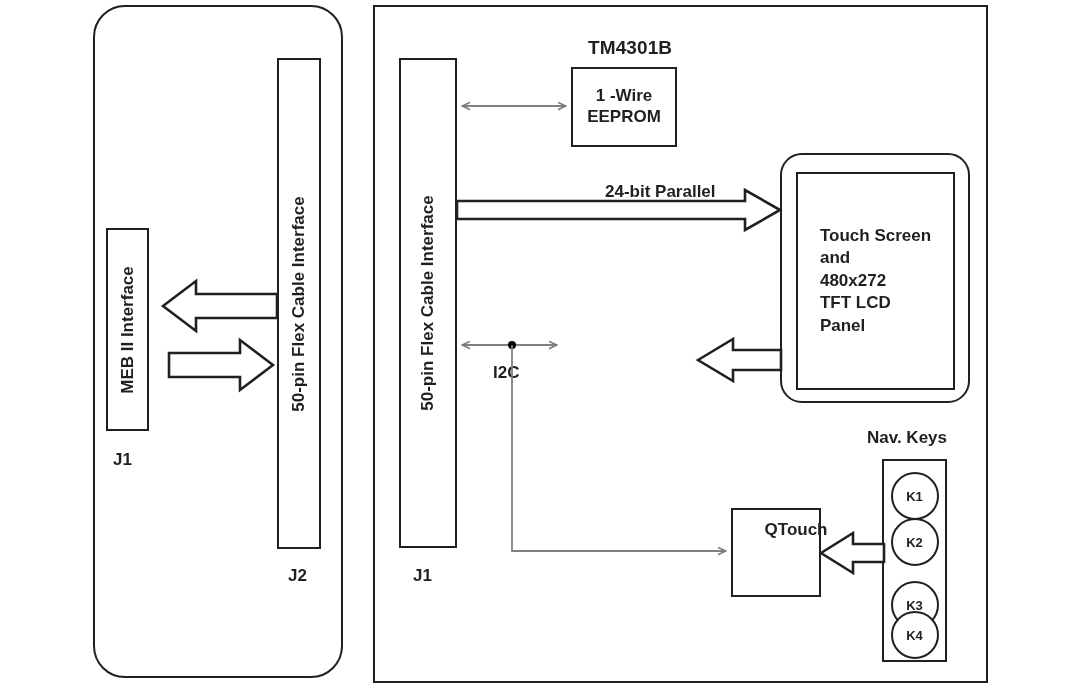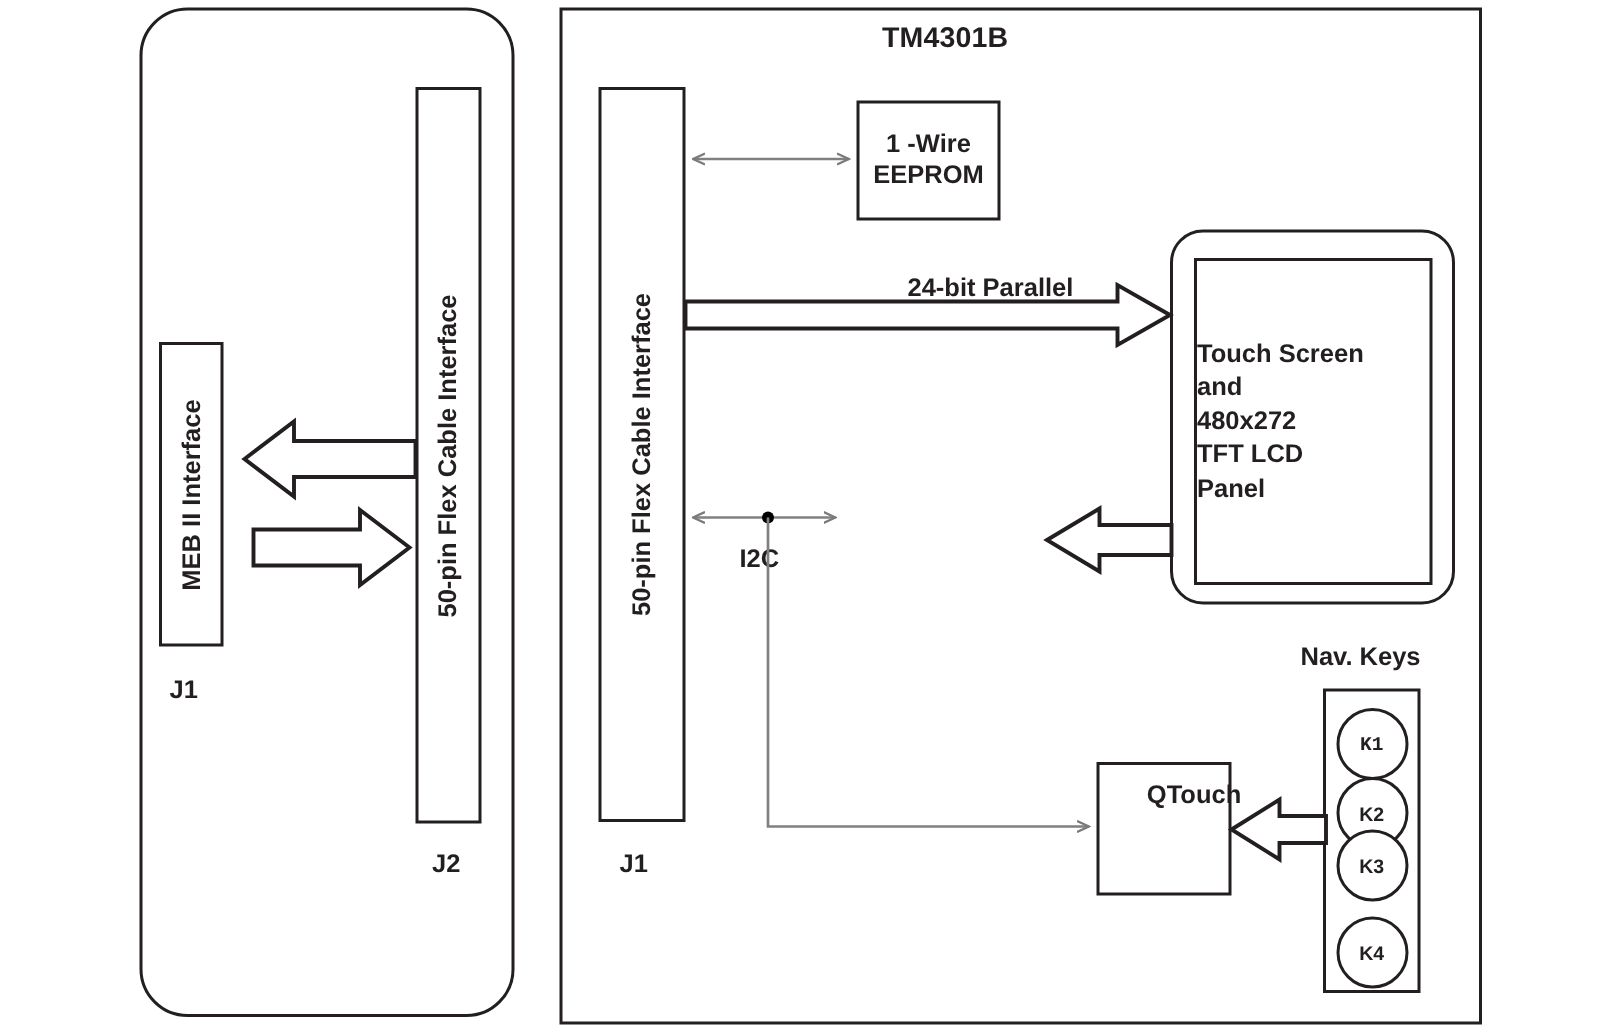--- a/index.html
+++ b/index.html
@@ -35,21 +35,21 @@
 
   
   .board-title{
     font-size:19px;
     font-weight:bold;
     color:#231f20;
     white-space:nowrap;
     letter-spacing:.1px;
   }
   #title-interposer{left:134px; top:19px;}
-  #title-tm4301b{left:588px; top:15px;}
+  #title-tm4301b{left:588px; top:37px;}
 
   
   .box{
     border:2.5px solid #231f20;
     box-sizing:border-box;
     background:#ffffff;
     display:flex;
     align-items:center;
     justify-content:center;
     text-align:center;
@@ -87,21 +87,21 @@
     font-size:17px;
     font-weight:bold;
     color:#231f20;
   }
   #label-j1-left{left:113px; top:450px;}
   #label-j2{left:288px; top:566px;}
   #label-j1-right{left:413px; top:566px;}
 
   
   #eeprom-box{
-    left:571px; top:67px; width:96px; height:80px;
+    left:571px; top:67px; width:106px; height:80px;
   }
 
   
   #maxtouch-box{
     left:561px; top:275px; width:137px; height:128px;
     align-items:flex-start;
     padding-top:14px;
   }
 
   
@@ -120,20 +120,21 @@
     box-sizing:border-box;
     background:#ffffff;
   }
   #tft-inner{
     left:796px; top:172px; width:159px; height:218px;
     border:2.5px solid #231f20;
     box-sizing:border-box;
     background:#ffffff;
     display:flex;
     align-items:center;
+    justify-content:center;
   }
   #tft-inner .box-label{line-height:1.32;}
 
   
   #navkeys-title{left:867px; top:428px; font-size:17px; font-weight:bold;}
   #navkeys-box{
     left:882px; top:459px; width:65px; height:203px;
     border:2.5px solid #231f20;
     box-sizing:border-box;
     background:#ffffff;
@@ -210,27 +211,27 @@
       <div>Touch Screen</div>
       <div>and</div>
       <div>480x272</div>
       <div>TFT LCD</div>
       <div>Panel</div>
     </div>
   </div>
 
   <div class="abs conn-label" id="navkeys-title">Nav. Keys</div>
   <div class="abs" id="navkeys-box">
-    <div class="key-circle" style="top:11px;font-family:Liberation Mono, monospace;">
+    <div class="key-circle" style="top:11px;">
       <span>K1</span>
     </div>
     <div class="key-circle" style="top:57px;">
       <span>K2</span>
     </div>
-    <div class="key-circle" style="top:92px;">
+    <div class="key-circle" style="top:120px;">
       <span>K3</span>
     </div>
     <div class="key-circle" style="top:150px;">
       <span>K4</span>
     </div>
   </div>
 
   <div class="abs" id="label-parallel">24-bit Parallel</div>
   <div class="abs" id="label-i2c">I2C</div>
 

